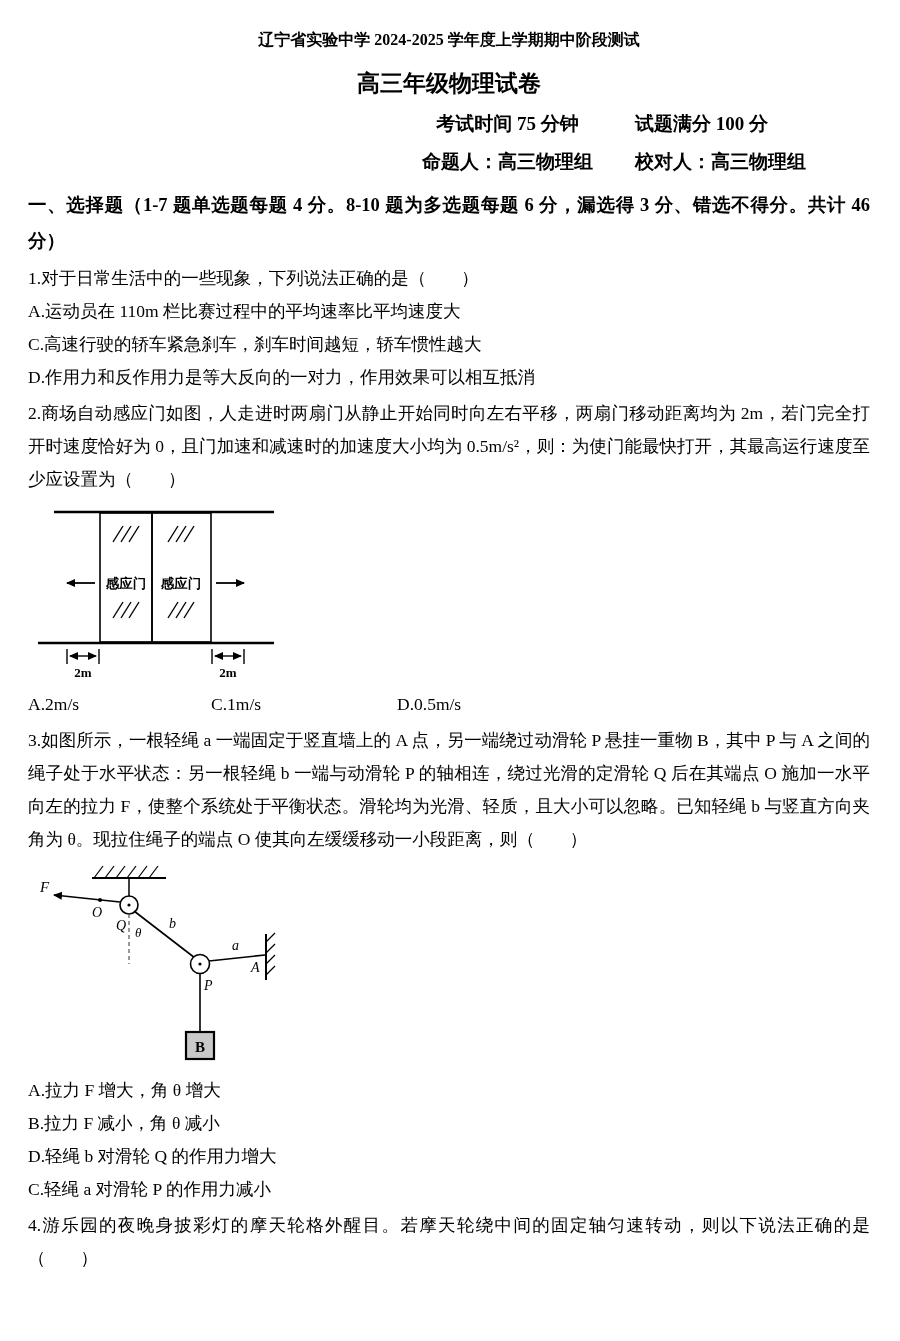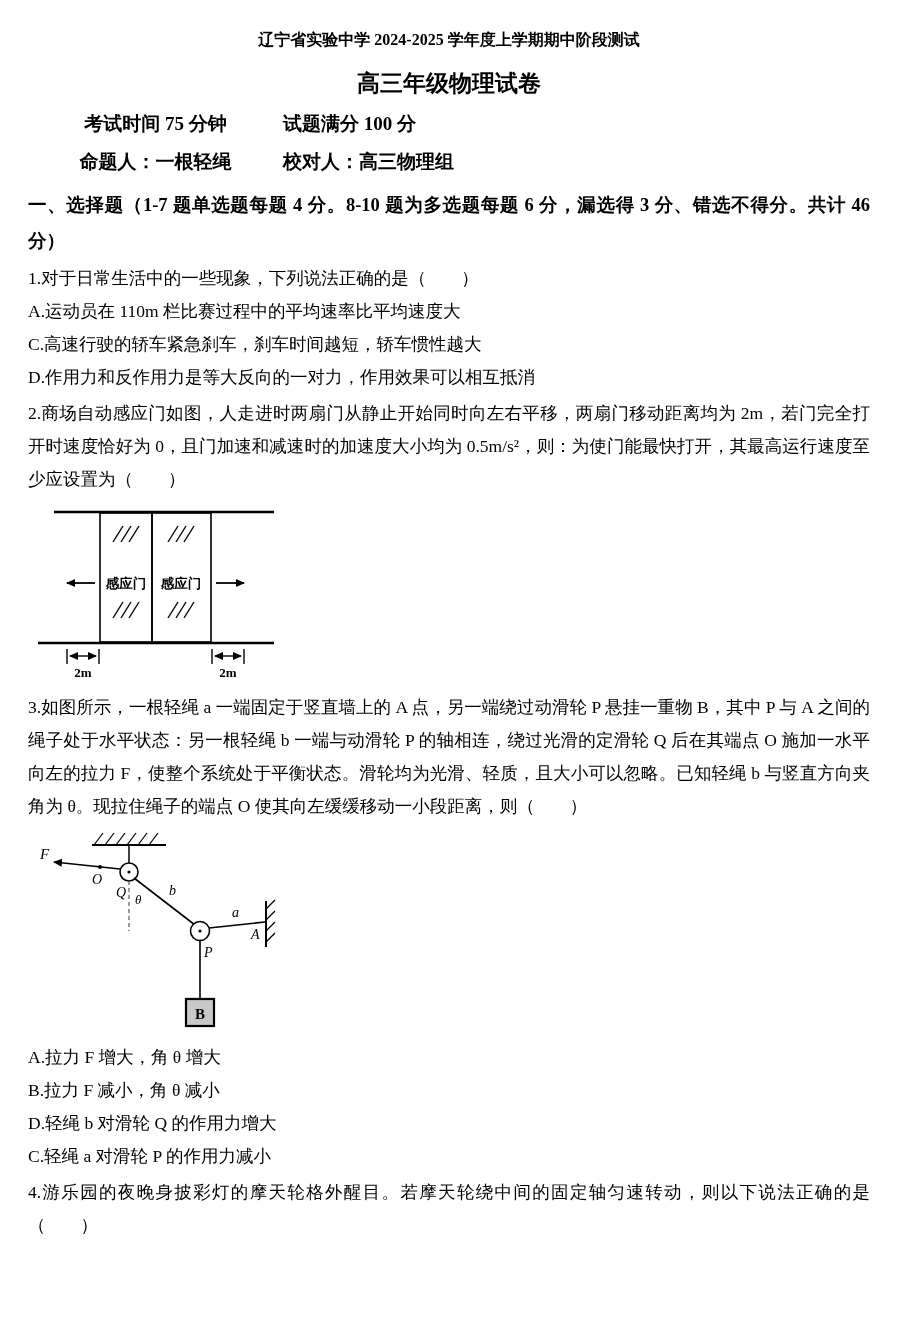--- a/index.html
+++ b/index.html
@@ -9,21 +9,21 @@
     min-height: 1341px;
     margin: 0 auto;
     background: #ffffff;
     color: #000000;
     font-family: "Liberation Serif", "DejaVu Serif", serif;
     padding: 26px 30px 24px 28px;
     box-sizing: border-box;
   }
   .exam-title   { text-align: center; font-weight: 700; font-size: 16px; line-height: 1.25; margin-top: 4px; }
   .exam-subtitle{ text-align: center; font-weight: 700; font-size: 23px; margin-top: 18px; }
-  .info-row { display: flex; justify-content: flex-start; font-weight: 700; font-size: 19px; margin-top: 12px; }
+  .info-row { display: flex; justify-content: flex-end; font-weight: 700; font-size: 19px; margin-top: 12px; }
   .info-row .cell-l { width: 255px; text-align: center; }
   .info-row .cell-r { width: 235px; text-align: left; font-family: Liberation Serif, serif; }
   .section-heading { font-weight: 700; font-size: 18.5px; line-height: 36px; text-align: justify; margin-top: 12px; }
   .stem { font-size: 17.5px; line-height: 33px; text-align: justify; }
   .opt  { font-size: 17.5px; line-height: 33px; }
   .q { margin-top: 3px; }
   .opt-row {
     display: grid;
     grid-template-columns: 183px 186px 180px 1fr;
     font-size: 17.5px; line-height: 33px; margin-top: 4px;
@@ -37,21 +37,21 @@
 <div class="page">
 
   <div class="exam-title">辽宁省实验中学 2024-2025 学年度上学期期中阶段测试</div>
   <div class="exam-subtitle">高三年级物理试卷</div>
 
   <div class="info-row">
     <span class="cell-l">考试时间 75 分钟</span>
     <span class="cell-r">试题满分 100 分</span>
   </div>
   <div class="info-row">
-    <span class="cell-l">命题人：一根轻绳</span>
+    <span class="cell-l">命题人：高三物理组</span>
     <span class="cell-r">校对人：高三物理组</span>
   </div>
 
   <div class="section-heading">一、选择题（1-7 题单选题每题 4 分。8-10 题为多选题每题 6 分，漏选得 3 分、错选不得分。共计 46 分）</div>
 
   <div class="q">
     <div class="stem">1.对于日常生活中的一些现象，下列说法正确的是（　　）</div>
     <div class="opt">A.运动员在 110m 栏比赛过程中的平均速率比平均速度大</div>
     <div class="opt">C.高速行驶的轿车紧急刹车，刹车时间越短，轿车惯性越大</div>
     <div class="opt">D.作用力和反作用力是等大反向的一对力，作用效果可以相互抵消</div>
@@ -114,20 +114,23 @@
           </g>
         </g>
         <text x="94" y="86" text-anchor="middle" font-size="13.5" font-weight="700">感应门</text>
         <text x="149" y="86" text-anchor="middle" font-size="13.5" font-weight="700">感应门</text>
         <text x="51" y="175" text-anchor="middle" font-size="13" font-weight="700">2m</text>
         <text x="196" y="175" text-anchor="middle" font-size="13" font-weight="700">2m</text>
       </svg>
     </div>
 
     <div class="opt-row">
+      <span>A.2m/s</span>
+      <span>C.1m/s</span>
+      <span>D.0.5m/s</span>
     </div>
   </div>
 
   <div class="q">
     <div class="stem">3.如图所示，一根轻绳 a 一端固定于竖直墙上的 A 点，另一端绕过动滑轮 P 悬挂一重物 B，其中 P 与 A 之间的绳子处于水平状态：另一根轻绳 b 一端与动滑轮 P 的轴相连，绕过光滑的定滑轮 Q 后在其端点 O 施加一水平向左的拉力 F，使整个系统处于平衡状态。滑轮均为光滑、轻质，且大小可以忽略。已知轻绳 b 与竖直方向夹角为 θ。现拉住绳子的端点 O 使其向左缓缓移动一小段距离，则（　　）</div>
 
     <div class="fig">
       <svg width="270" height="208" viewBox="0 0 270 208">
         <defs>
           <marker id="ah2" markerWidth="12" markerHeight="10" refX="8" refY="4" orient="auto" markerUnits="userSpaceOnUse">

